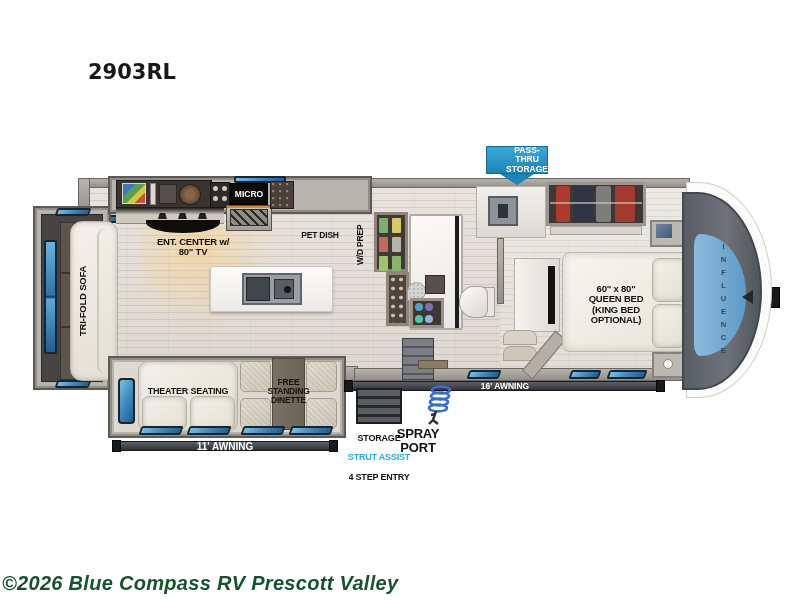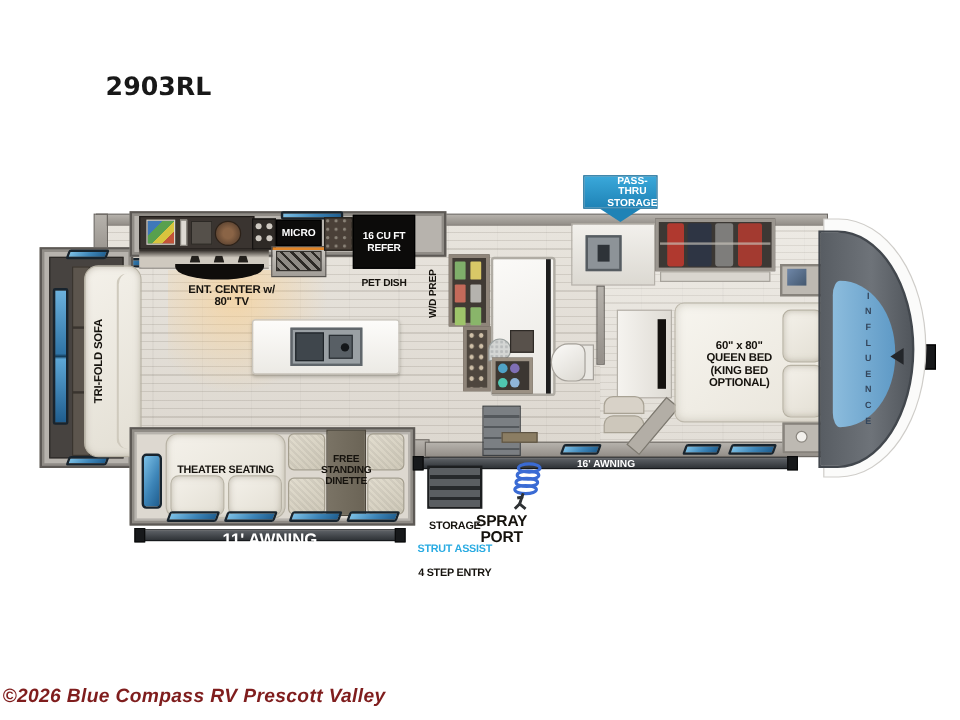--- a/index.html
+++ b/index.html
@@ -92,22 +92,20 @@
 
   <div class="abs win" style="left:234px;top:176px;width:52px;height:7px;"></div>
 
   <div class="abs blackbox" style="left:230px;top:183px;width:38px;height:22px;font-size:8.5px;font-weight:bold;">MICRO</div>
 
   <div class="abs" style="left:226px;top:205px;width:46px;height:26px;background:linear-gradient(180deg,#e08428 0 2px,#c9c5bf 2px,#a19d97);border:1px solid #55524e;"></div>
   <div class="abs" style="left:230px;top:209px;width:38px;height:17px;background:repeating-linear-gradient(45deg,#2d2a26 0 2px,#8f8b85 2px 6px);border:1px solid #33302c;"></div>
 
   <div class="abs darkcab" style="left:270px;top:181px;width:24px;height:28px;background:radial-gradient(circle at 30% 30%, #8a8378 1px, transparent 1.6px) 0 0/7px 7px,#4a4038;"></div>
 
-  <div class="abs blackbox lbl" style="left:294px;top:179px;width:52px;height:45px;font-size:8.5px;color:#fff;">16 CU FT
-REFER</div>
 
   <div class="abs" style="left:116px;top:208px;width:108px;height:16px;background:linear-gradient(180deg,#26211d,#cfc9bf 45%);border-bottom:1px solid #8f8b84;"></div>
   <div class="abs pendant" style="left:158px;top:213px;width:9px;height:6px;"></div>
   <div class="abs pendant" style="left:178px;top:213px;width:9px;height:6px;"></div>
   <div class="abs pendant" style="left:198px;top:213px;width:9px;height:6px;"></div>
 
   <div class="abs" style="left:146px;top:220px;width:74px;height:13px;background:#0f0d0b;border-radius:0 0 100% 100%/0 0 160% 160%;"></div>
 
   <div class="abs lbl" style="left:148px;top:237px;width:90px;font-size:9.5px;">ENT. CENTER w/
 80" TV</div>
@@ -203,21 +201,21 @@
   <div class="abs lbl" style="left:261px;top:378px;width:55px;font-size:8.5px;">FREE
 STANDING
 DINETTE</div>
 
   <div class="abs win skew" style="left:140px;top:426px;width:42px;height:9px;"></div>
   <div class="abs win skew" style="left:188px;top:426px;width:42px;height:9px;"></div>
   <div class="abs win skew" style="left:242px;top:426px;width:42px;height:9px;"></div>
   <div class="abs win skew" style="left:290px;top:426px;width:42px;height:9px;"></div>
 
   <div class="abs darkbar" style="left:114px;top:441px;width:222px;height:10px;">
-    <span class="lbl" style="color:#fff;font-size:14px;letter-spacing:0;">11' AWNING</span>
+    <span class="lbl" style="color:#fff;font-size:10px;letter-spacing:0;">11' AWNING</span>
   </div>
   <div class="abs barcap" style="left:112px;top:440px;width:9px;height:12px;"></div>
   <div class="abs barcap" style="left:329px;top:440px;width:9px;height:12px;"></div>
 
   <div class="abs darkbar" style="left:346px;top:381px;width:318px;height:10px;">
     <span class="lbl" style="color:#fff;font-size:8.5px;letter-spacing:0;">16' AWNING</span>
   </div>
   <div class="abs barcap" style="left:344px;top:380px;width:9px;height:12px;"></div>
   <div class="abs barcap" style="left:656px;top:380px;width:9px;height:12px;"></div>
 
@@ -243,14 +241,14 @@
   </svg>
   <div class="abs lbl" style="left:392px;top:427px;width:52px;font-size:13px;">SPRAY
 PORT</div>
 
   <div class="abs" style="left:486px;top:146px;width:62px;height:28px;background:linear-gradient(180deg,#3aa8da,#1f83b6);border:1px solid #156a96;display:flex;align-items:center;justify-content:center;padding-left:20px;">
     <span class="lbl" style="color:#fff;font-size:8.5px;letter-spacing:0;">PASS-THRU
 STORAGE</span>
   </div>
   <div class="abs" style="left:500px;top:174px;width:0;height:0;border-left:17px solid transparent;border-right:17px solid transparent;border-top:11px solid #1f83b6;"></div>
 
-  <div class="abs" style="left:2px;top:572px;font-size:16px;font-weight:bold;font-style:italic;color:#7f1d1d;letter-spacing:0.3px;">©2026 Blue Compass RV Prescott Valley</div>
+  <div class="abs" style="left:2px;top:572px;font-size:20px;font-weight:bold;font-style:italic;color:#14532d;letter-spacing:0.3px;">©2026 Blue Compass RV Prescott Valley</div>
 </div>
 
 </body></html>

